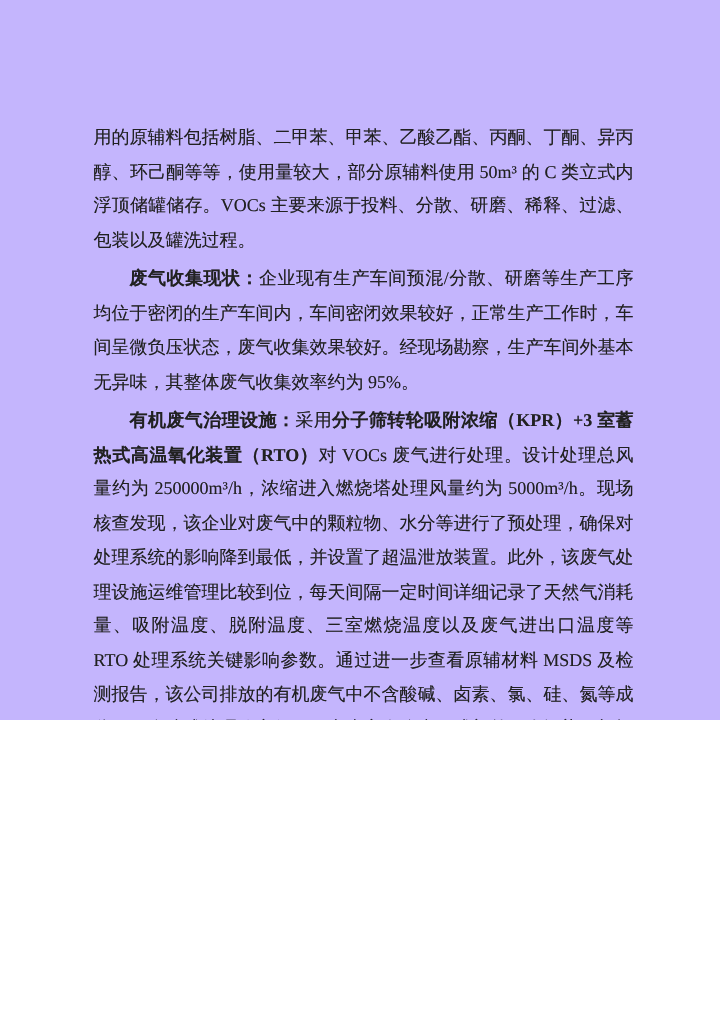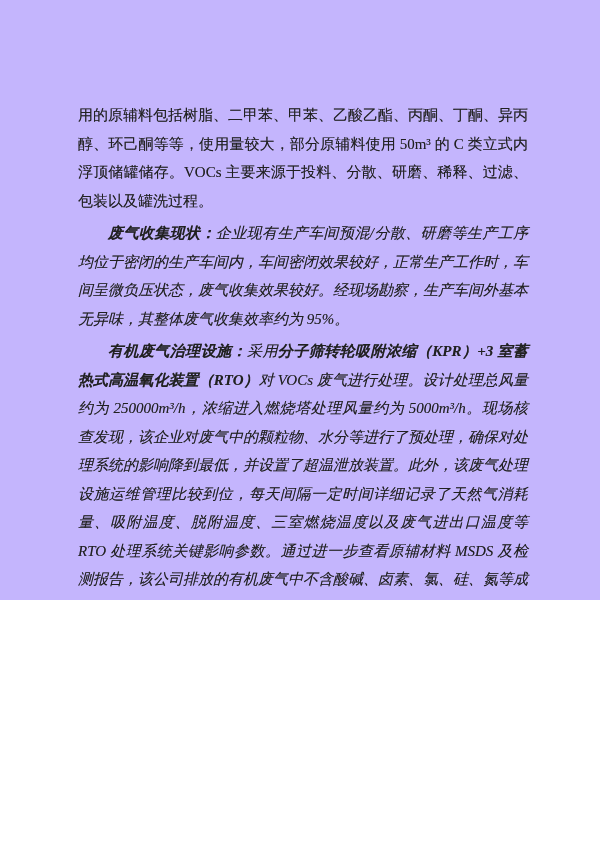--- a/index.html
+++ b/index.html
@@ -25,21 +25,20 @@
     margin: 0;
     font-size: 15px;
     line-height: 28.5px;
     color: #212121;
     text-align: justify;
     text-justify: inter-ideograph;
     text-shadow: 0 0 0.5px rgba(40, 40, 40, 0.45);
   }
   .para + .para {
     margin-top: 4px;
-    font-style: italic;
   }
   .indent {
     text-indent: 2em;
   }
   .b {
     font-weight: 700;
   }
   .pageno {
     position: absolute;
     top: 751px;

